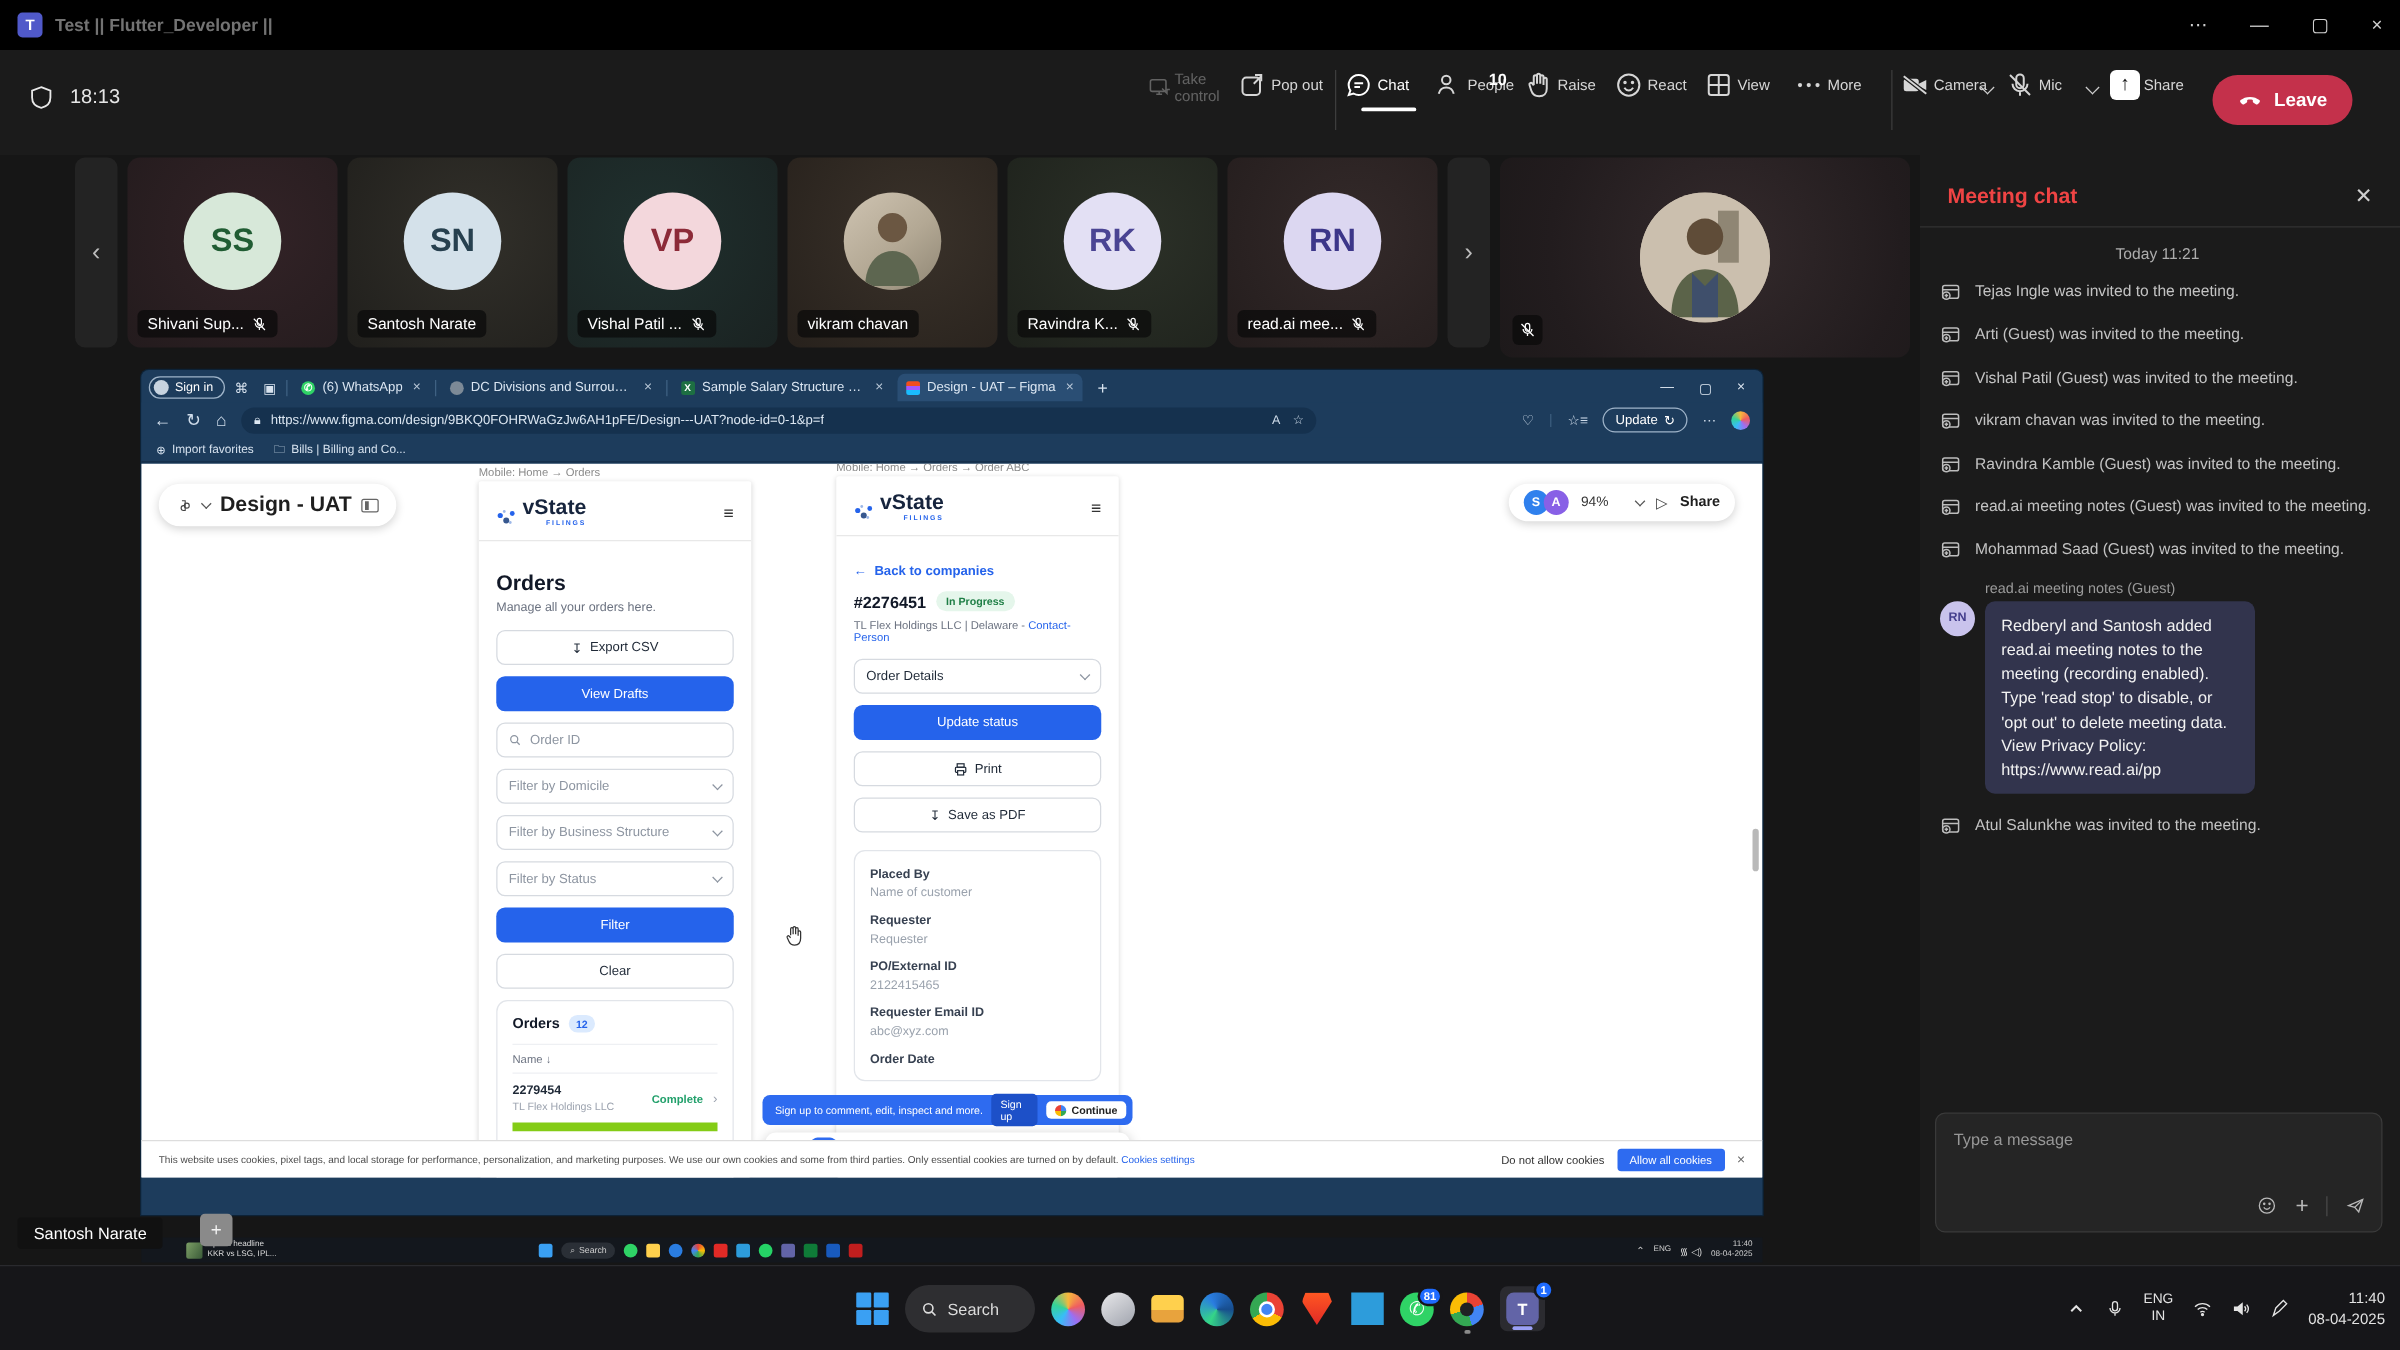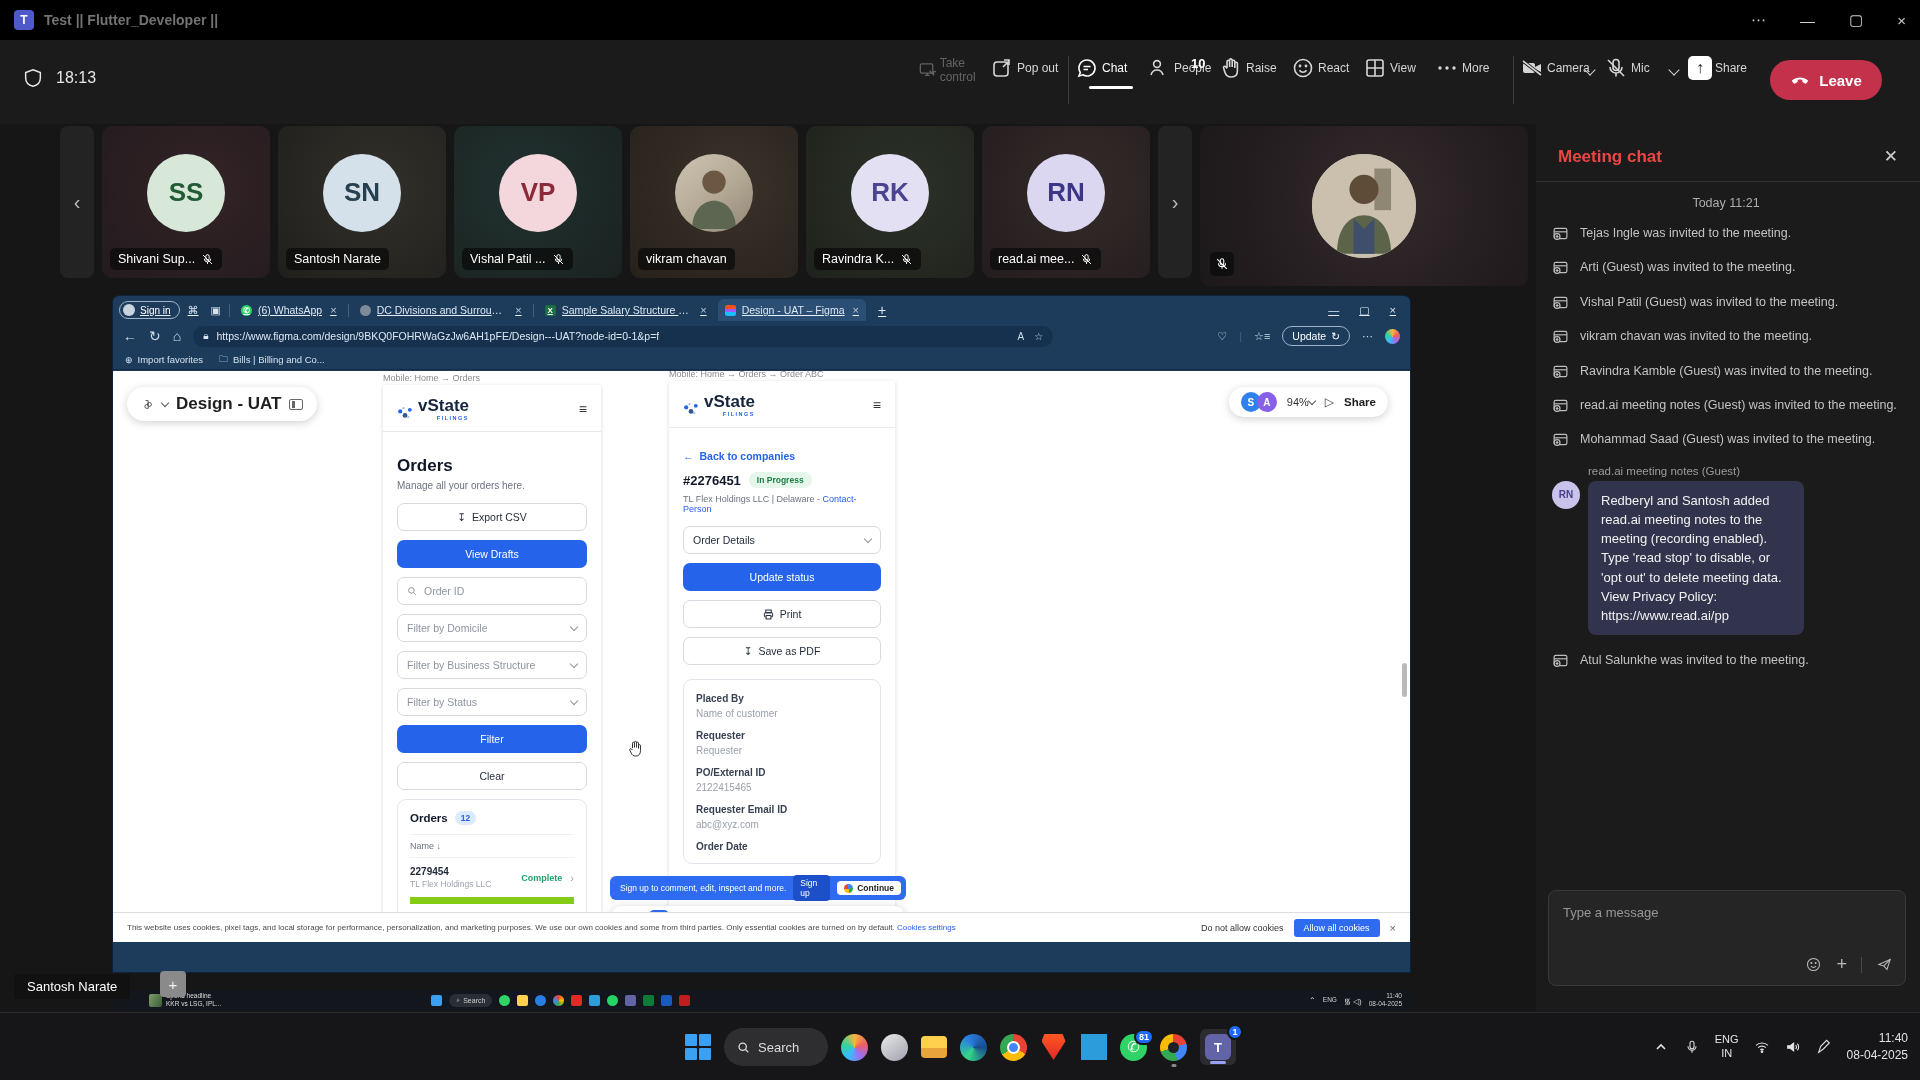--- a/index.html
+++ b/index.html
@@ -68,21 +68,21 @@
   .spotlight .photo-avatar { width:104px; height:104px; top:50%; }
   .spot-mic { position:absolute; left:10px; bottom:10px; background:rgba(10,10,10,.72);
     border-radius:5px; padding:5px; color:#fff; }
   .spot-mic svg { width:14px; height:14px; display:block; }
 
   
   .stage { position:absolute; left:60px; top:292px; width:1468px; height:720px; background:#161616; }
 
   .browser { position:absolute; left:53px; top:4px; width:1297px; height:676px;
     background:#1d3c5c; border-radius:6px 6px 0 0; overflow:hidden; box-shadow:0 0 0 1px #0d2236; }
-  .tabstrip { height:26px; display:flex; align-items:center; padding:2px 6px 0; gap:4px; color:#e7eef6;text-decoration:underline; }
+  .tabstrip { height:26px; display:flex; align-items:center; padding:2px 6px 0; gap:4px; color:#e7eef6; }
   .signin-pill { display:flex; align-items:center; gap:5px; border:1px solid #9fb4c9; border-radius:11px;
     height:18px; padding:0 8px 0 3px; font-size:10px; color:#fff; }
   .signin-pill .av { width:12px; height:12px; border-radius:50%; background:#c7d3df; }
   .tab-tool { font-size:11px; color:#d7e2ee; padding:0 4px; }
   .tab { display:flex; align-items:center; gap:6px; height:22px; border-radius:6px 6px 0 0;
     padding:0 7px; font-size:10.5px; color:#dbe6f2; max-width:176px; }
   .tab .fav { width:11px; height:11px; border-radius:2px; flex:none; display:flex;
     align-items:center; justify-content:center; font-size:8px; font-weight:bold; color:#fff; }
   .tab .t-title { white-space:nowrap; overflow:hidden; text-overflow:ellipsis; }
   .tab .t-close { font-size:11px; color:#b9c8d8; margin-left:2px; }
@@ -114,21 +114,21 @@
     display:flex; align-items:center; }
   .file-pill { left:14px; top:16px; height:34px; padding:0 14px; gap:8px; }
   .file-pill .fname { font-size:17px; font-weight:bold; color:#1e1e1e; }
   .chev-dk { width:6px; height:6px; border-right:1.5px solid #555; border-bottom:1.5px solid #555;
     transform:rotate(45deg); margin-top:-3px; }
   .layout-ico { width:14px; height:11px; border:1.5px solid #666; border-radius:2px; position:relative; }
   .layout-ico::after { content:""; position:absolute; left:2px; top:1px; bottom:1px; width:3px; background:#666; }
   .view-pill { right:22px; top:16px; height:30px; padding:0 12px; gap:10px; }
   .mini-av { width:20px; height:20px; border-radius:50%; color:#fff; font-size:10px; font-weight:bold;
     display:flex; align-items:center; justify-content:center; }
-  .zoom-ctl { font-size:11px; color:#333; display:flex; align-items:center; gap:0;justify-content:space-between; }
+  .zoom-ctl { font-size:11px; color:#333; display:flex; align-items:center; gap:22px;justify-content:space-between; }
   .play-tri { font-size:12px; color:#444; }
   .share-lbl { font-size:11.5px; color:#1e1e1e; font-weight:bold; }
 
   .frame-label { position:absolute; font-size:9px; color:#8a8a8a; }
   .phone { position:absolute; background:#fff; border-radius:2px; box-shadow:0 1px 4px rgba(0,0,0,.15);
     overflow:hidden; }
   .p-pad { padding:10px 14px 0; }
   .brand-row { display:flex; align-items:center; justify-content:space-between; padding:12px 14px 10px; }
   .brand { display:flex; align-items:flex-end; gap:5px; }
   .brand-dots { width:16px; height:16px; }

